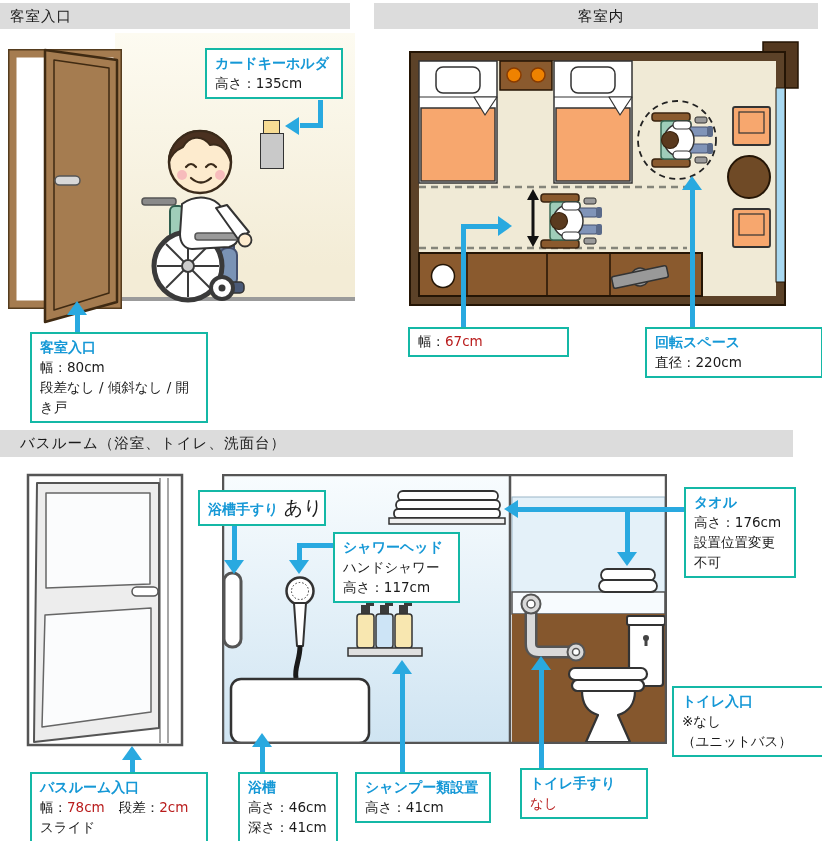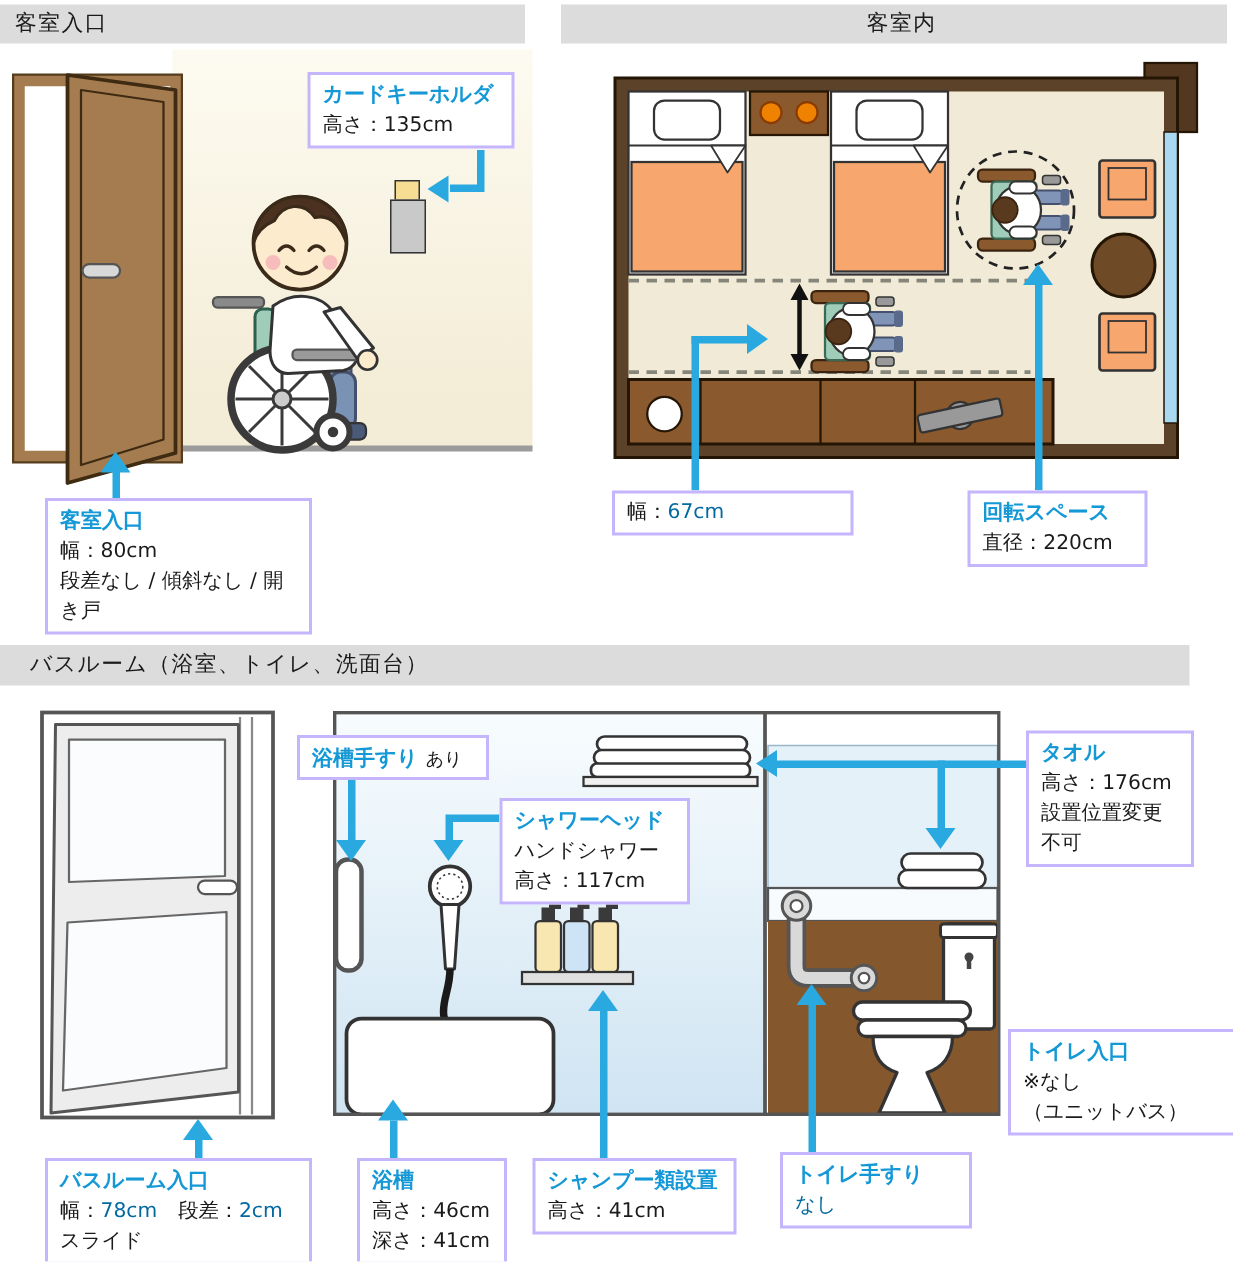--- a/index.html
+++ b/index.html
@@ -1,26 +1,26 @@
 <!DOCTYPE html>
 <html><head>
 <meta charset="utf-8">
 <style>
   html,body{margin:0;padding:0;background:#fff;}
   #canvas{position:relative;width:822px;height:841px;background:#fff;overflow:hidden;
           font-family:"DejaVu Sans","Liberation Sans",sans-serif;color:#1a1a1a;}
   .abs{position:absolute;}
   .hdr{position:absolute;background:#dcdcdc;color:#1a1a1a;font-size:14.5px;line-height:26px;
        padding-left:10px;box-sizing:border-box;letter-spacing:1px;}
-  .box{position:absolute;background:#fff;border:2px solid #c4b5fd;padding:3px 8px;
+  .box{position:absolute;background:#fff;border:2px solid #14b8a6;padding:3px 8px;
        box-sizing:border-box;z-index:6;}
   .ti{display:block;color:#1598d6;font-weight:bold;font-size:14px;line-height:1.5;}
   .ti-in{color:#1598d6;font-weight:bold;font-size:14px;}
   .l{display:block;font-size:13.5px;line-height:1.48;color:#1a1a1a;}
-  .red{color:#0369a1;}
+  .red{color:#b91c1c;}
   .vl,.hl{position:absolute;background:#29a9e0;z-index:5;}
   .ah{position:absolute;width:0;height:0;z-index:5;}
   .ah-up{border-left:10px solid transparent;border-right:10px solid transparent;border-bottom:14px solid #29a9e0;}
   .ah-down{border-left:10px solid transparent;border-right:10px solid transparent;border-top:14px solid #29a9e0;}
   .ah-left{border-top:9px solid transparent;border-bottom:9px solid transparent;border-right:14px solid #29a9e0;}
   .ah-right{border-top:10px solid transparent;border-bottom:10px solid transparent;border-left:14px solid #29a9e0;}
   .wall-bg{position:absolute;left:115px;top:33px;width:240px;height:266px;z-index:0;
            background:linear-gradient(180deg,#fdfbf1 0%,#f3ecd6 88%);}
   .floorline{position:absolute;left:8px;top:297px;width:347px;height:4px;background:#9b9b9b;z-index:1;}
   .cardkey-card{position:absolute;left:263px;top:120px;width:17px;height:14px;background:#f7dc94;
@@ -168,21 +168,21 @@
     </g>
   </svg>
 
   <div class="box" style="left:408px;top:327px;width:161px;">
     <span class="l"><span>幅：</span><span class="red">67cm</span></span>
   </div>
   <div class="vl" style="left:461px;top:224px;width:5px;height:103px;"></div>
   <div class="hl" style="left:461px;top:224px;width:37px;height:5px;"></div>
   <div class="ah ah-right" style="left:498px;top:216px;"></div>
 
-  <div class="box" style="left:645px;top:327px;width:120px;">
+  <div class="box" style="left:645px;top:327px;width:178px;">
     <span class="ti">回転スペース</span>
     <span class="l">直径：220cm</span>
   </div>
   <div class="vl" style="left:690px;top:189px;width:5px;height:138px;"></div>
   <div class="ah ah-up" style="left:682px;top:176px;"></div>
 
   <svg class="abs" style="left:20px;top:466px;z-index:1;" width="170" height="292" viewBox="0 0 170 292">
     <rect x="8" y="9" width="154" height="270" fill="#fff" stroke="#555" stroke-width="2.5"></rect>
     <line x1="140" y1="12" x2="140" y2="277" stroke="#888" stroke-width="1.5"></line>
     <line x1="148" y1="12" x2="148" y2="277" stroke="#888" stroke-width="1.5"></line>
@@ -251,21 +251,21 @@
     <rect x="569" y="668" width="78" height="12" rx="6" fill="#fff" stroke="#333" stroke-width="2.2"></rect>
     <rect x="572" y="680" width="72" height="11" rx="5.5" fill="#fff" stroke="#333" stroke-width="2.2"></rect>
     <path d="M582,691 L635,691 C635,704 628,712 618,715 L630,742 L586,742 L598,715 C588,712 582,704 582,691 Z" fill="#fff" stroke="#333" stroke-width="2.2" stroke-linejoin="round"></path>
 
     <line x1="510" y1="474" x2="510" y2="744" stroke="#555" stroke-width="2.5"></line>
     <rect x="223" y="475" width="443" height="268" fill="none" stroke="#555" stroke-width="2.5"></rect>
   </svg>
 
   <div class="box" style="left:198px;top:490px;width:128px;white-space:nowrap;">
     <span class="ti-in">浴槽手すり</span>
-    <span style="font-size:12px;">あり</span>
+    <span style="font-size:19px;">あり</span>
   </div>
   <div class="vl" style="left:232px;top:520px;width:5px;height:41px;"></div>
   <div class="ah ah-down" style="left:224px;top:560px;"></div>
 
   <div class="box" style="left:333px;top:532px;width:127px;">
     <span class="ti">シャワーヘッド</span>
     <span class="l">ハンドシャワー</span>
     <span class="l">高さ：117cm</span>
   </div>
   <div class="hl" style="left:302px;top:543px;width:31px;height:5px;"></div>

